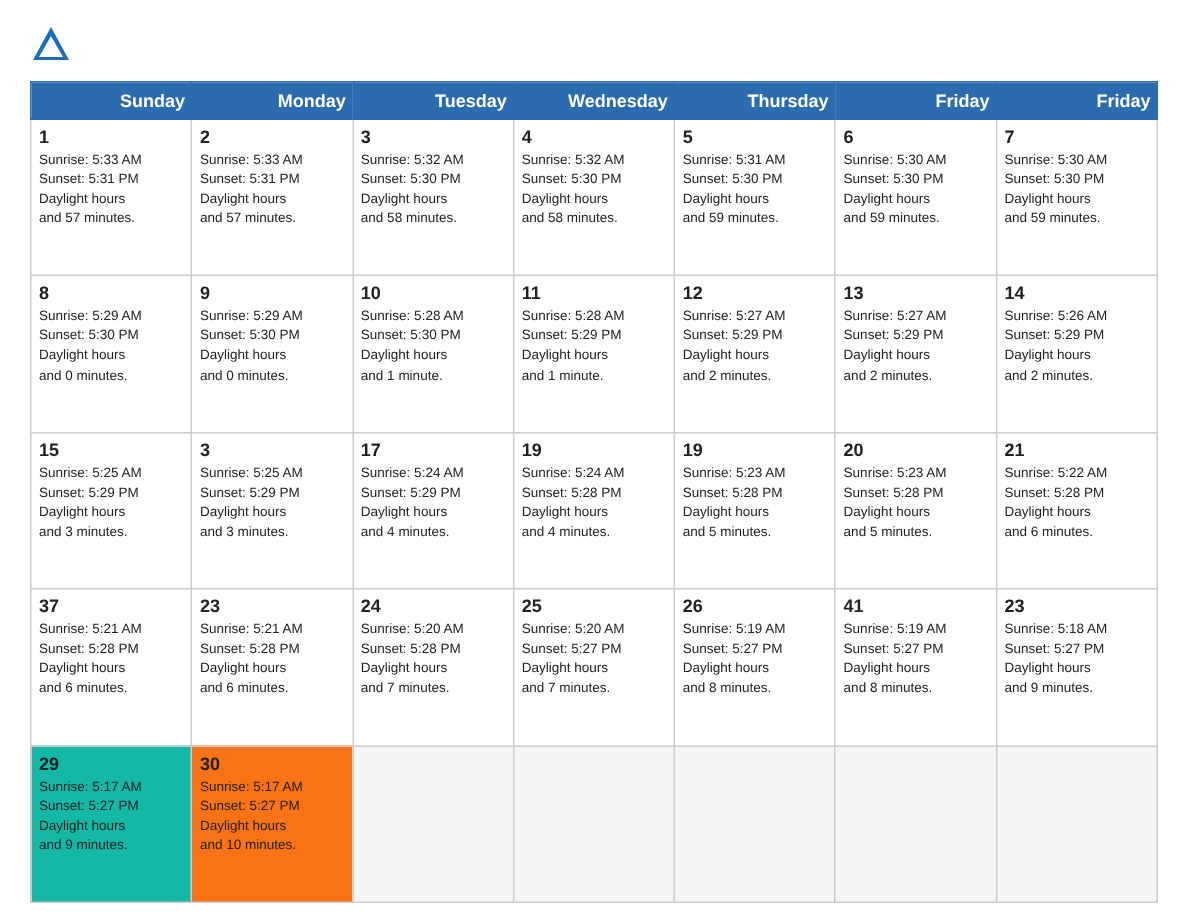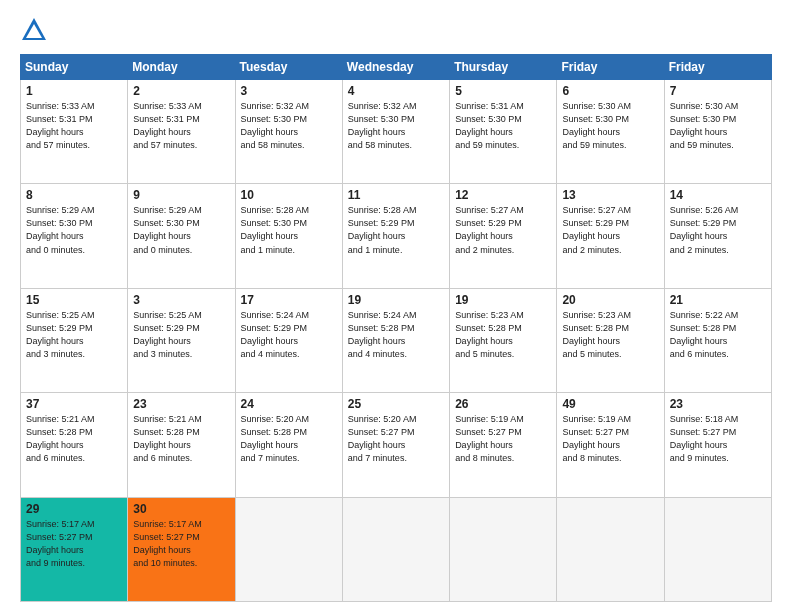--- a/index.html
+++ b/index.html
@@ -51,21 +51,21 @@
       border-collapse: collapse;
       width: 100%;
       table-layout: fixed;
     }
     .calendar thead tr th {
       background-color: #2b6cb0;
       color: #fff;
       font-size: 12px;
       font-weight: bold;
       padding: 5px 4px;
-      text-align: left;
+      text-align: right;
       border: 1px solid #2b6cb0;
     }
     .calendar tbody tr td {
       border: 1px solid #ccc;
       vertical-align: top;
       padding: 4px 5px;
       font-size: 9.5px;
       color: #222;
       background: #fff;
       height: 80px;
@@ -227,21 +227,21 @@
           </td>
           <td>
             <span class="day-num">25</span>
             <div class="day-info">Sunrise: 5:20 AM<br>Sunset: 5:27 PM<br>Daylight hours<br>and 7 minutes.</div>
           </td>
           <td>
             <span class="day-num">26</span>
             <div class="day-info">Sunrise: 5:19 AM<br>Sunset: 5:27 PM<br>Daylight hours<br>and 8 minutes.</div>
           </td>
           <td>
-            <span class="day-num">49</span>
+            <span class="day-num">41</span>
             <div class="day-info">Sunrise: 5:19 AM<br>Sunset: 5:27 PM<br>Daylight hours<br>and 8 minutes.</div>
           </td>
           <td>
             <span class="day-num">23</span>
             <div class="day-info">Sunrise: 5:18 AM<br>Sunset: 5:27 PM<br>Daylight hours<br>and 9 minutes.</div>
           </td>
         </tr>
         <tr>
           <td style="background: #14b8a6;">
             <span class="day-num">29</span>

